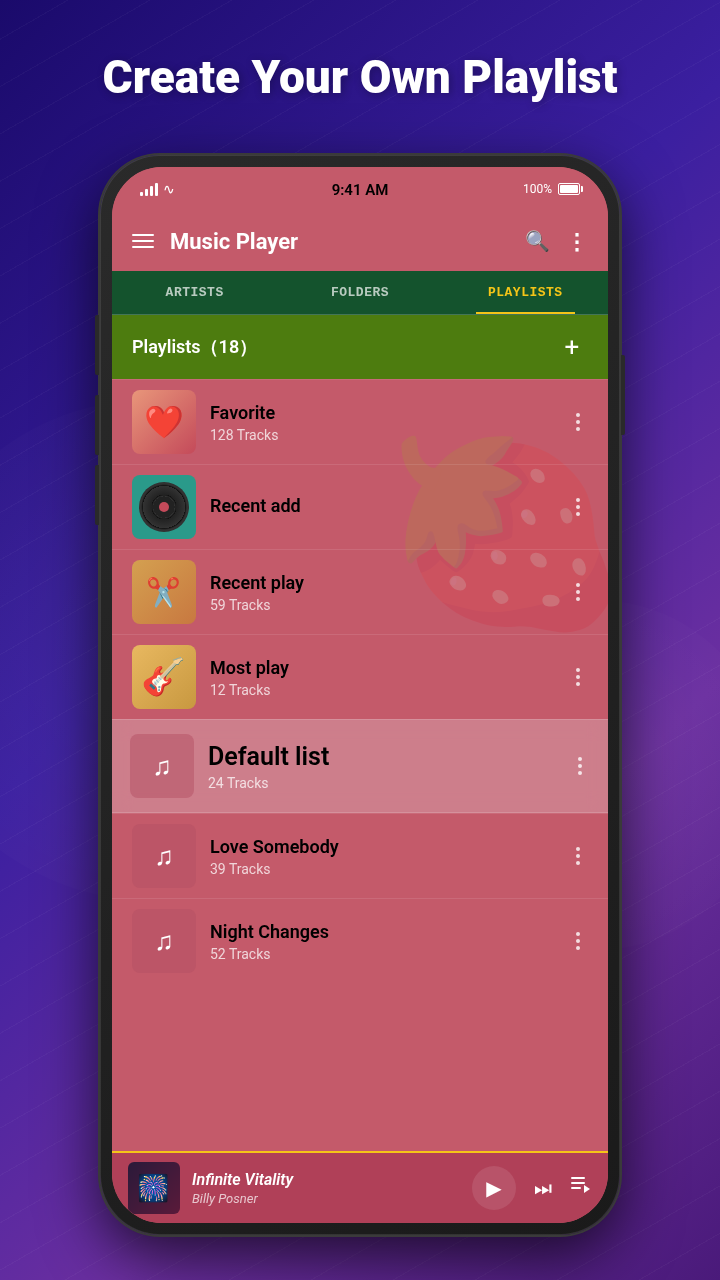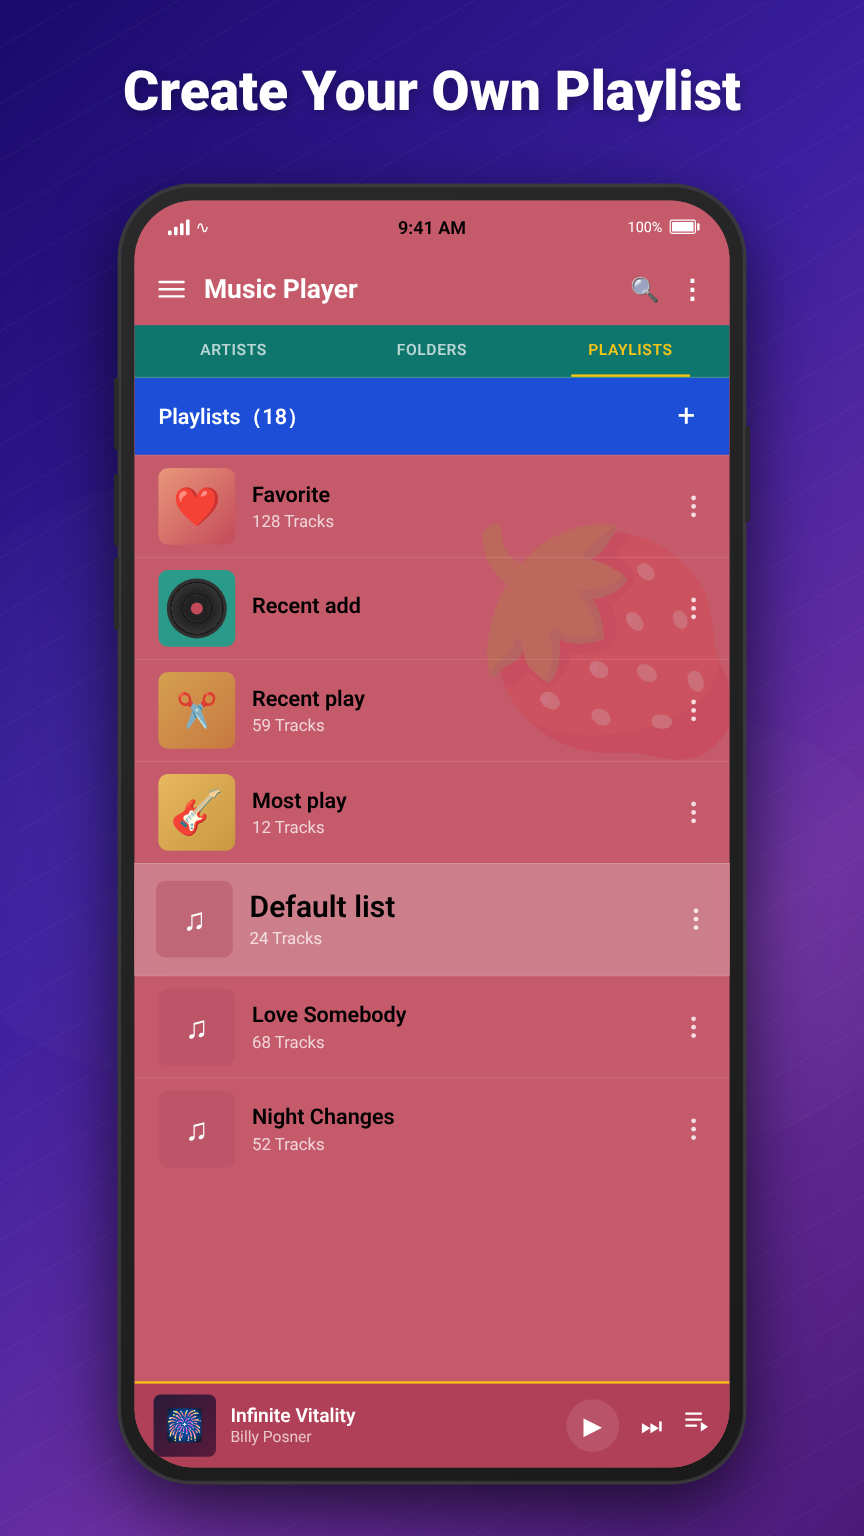--- a/index.html
+++ b/index.html
@@ -210,23 +210,24 @@
     }
     .hamburger-line {
       width: 22px;
       height: 2px;
       background: white;
       border-radius: 1px;
     }
 
     
     .tabs-bar {
-      background: #0f766e;
+      background: #14532d;
       display: flex;
       border-bottom: 1px solid rgba(255,255,255,0.2);
+      font-family: Liberation Mono, monospace;
     }
     .tab-item {
       flex: 1;
       text-align: center;
       padding: 14px 0;
       color: rgba(255,255,255,0.7);
       font-size: 13px;
       font-weight: 600;
       letter-spacing: 0.5px;
       cursor: pointer;
@@ -257,21 +258,21 @@
       pointer-events: none;
       z-index: 0;
     }
 
     
     .playlists-header {
       display: flex;
       align-items: center;
       justify-content: space-between;
       padding: 16px 20px;
-      background: #1d4ed8;
+      background: #4d7c0f;
     }
     .playlists-title {
       color: white;
       font-size: 18px;
       font-weight: 600;
     }
     .add-btn {
       color: white;
       font-size: 26px;
       cursor: pointer;
@@ -400,20 +401,21 @@
       background: linear-gradient(135deg, #2a1a3a, #5a1a3a);
       flex-shrink: 0;
       overflow: hidden;
       display: flex;
       align-items: center;
       justify-content: center;
       font-size: 28px;
     }
     .np-info {
       flex: 1;
+      font-style: italic;
     }
     .np-title {
       color: white;
       font-size: 16px;
       font-weight: 600;
     }
     .np-artist {
       color: rgba(255,255,255,0.7);
       font-size: 13px;
       margin-top: 2px;
@@ -612,21 +614,21 @@
               <div class="more-dot"></div>
             </div>
           </div>
 
           <div class="playlist-item">
             <div class="thumb-icon-box">
               <span class="music-list-icon">♫</span>
             </div>
             <div class="playlist-info">
               <div class="playlist-name">Love Somebody</div>
-              <div class="playlist-tracks">68 Tracks</div>
+              <div class="playlist-tracks">39 Tracks</div>
             </div>
             <div class="playlist-more">
               <div class="more-dot"></div>
               <div class="more-dot"></div>
               <div class="more-dot"></div>
             </div>
           </div>
 
           <div class="playlist-item">
             <div class="thumb-icon-box">

